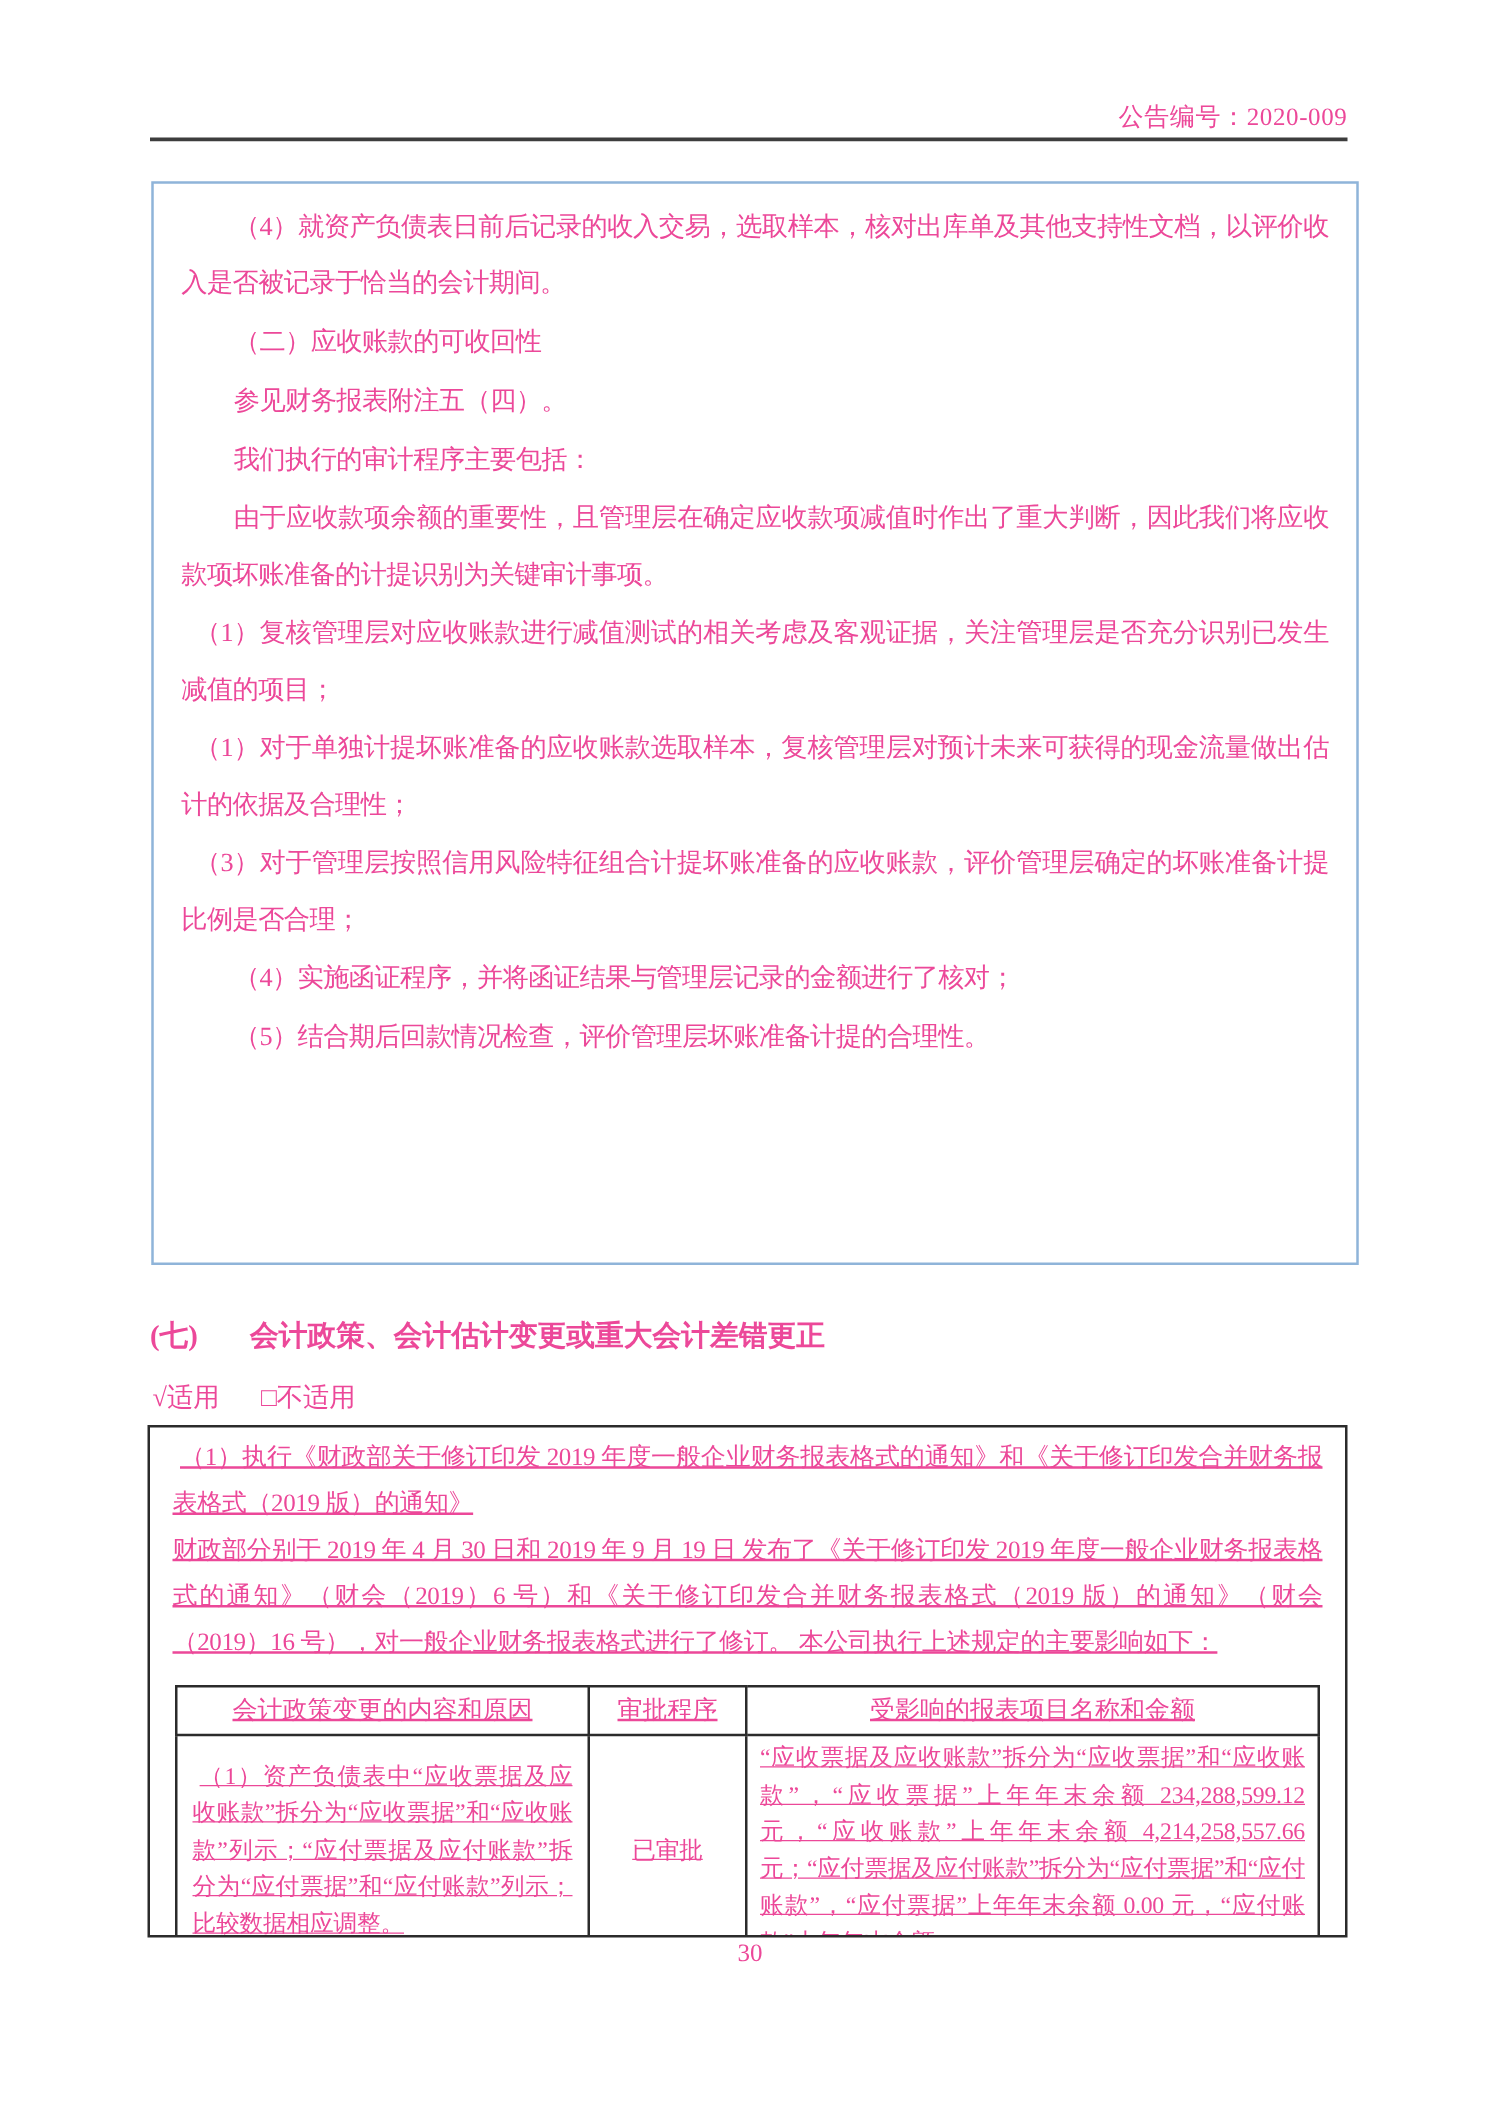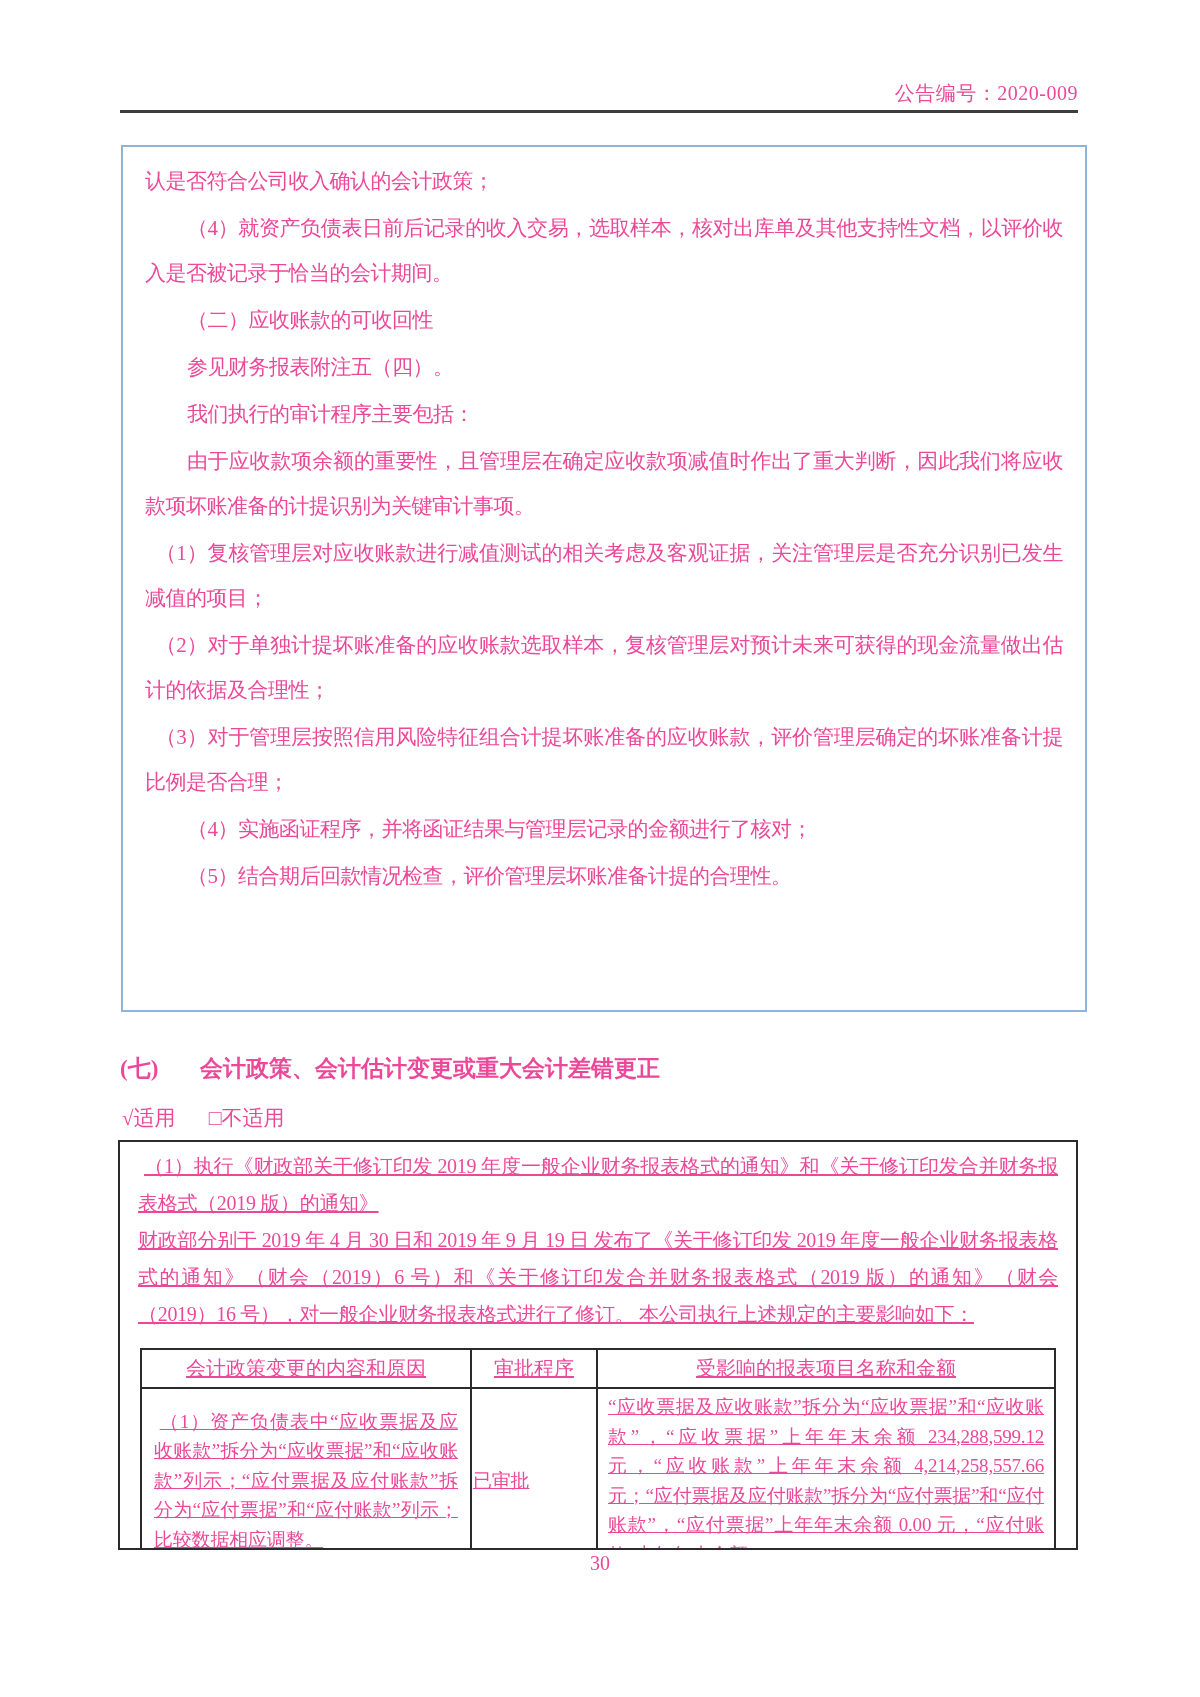--- a/index.html
+++ b/index.html
@@ -76,48 +76,47 @@
   .col-content{width:330px;}
   .col-approval{width:126px;}
   .col-impact{width:458px;}
   .policy-table td{
     font-size:19px;line-height:29.5px;letter-spacing:-0.2px;
   }
   td.cell-content{
     vertical-align:middle;padding:6px 12px;text-align:justify;text-indent:0.3em;
   }
   td.cell-approval{
-    vertical-align:middle;
+    vertical-align:middle;text-align:center;
   }
   td.cell-impact{
     vertical-align:top;padding:3px 10px;text-align:justify;
   }
   
   .page-number{
     position:absolute;top:1552px;left:0;width:100%;
     text-align:center;font-size:20px;
   }
 </style>
 </head>
 <body>
 
 <div class="page">
 
   <div class="doc-number">公告编号：2020-009</div>
   <div class="header-rule"></div>
 
   <div class="audit-box">
-    <p class="ind0">认是否符合公司收入确认的会计政策；</p>
     <p class="ind2">（4）就资产负债表日前后记录的收入交易，选取样本，核对出库单及其他支持性文档，以评价收入是否被记录于恰当的会计期间。</p>
     <p class="ind2">（二）应收账款的可收回性</p>
     <p class="ind2">参见财务报表附注五（四）。</p>
     <p class="ind2">我们执行的审计程序主要包括：</p>
     <p class="ind2">由于应收款项余额的重要性，且管理层在确定应收款项减值时作出了重大判断，因此我们将应收款项坏账准备的计提识别为关键审计事项。</p>
     <p class="indh">（1）复核管理层对应收账款进行减值测试的相关考虑及客观证据，关注管理层是否充分识别已发生减值的项目；</p>
-    <p class="indh">（2）对于单独计提坏账准备的应收账款选取样本，复核管理层对预计未来可获得的现金流量做出估计的依据及合理性；</p>
+    <p class="indh">（1）对于单独计提坏账准备的应收账款选取样本，复核管理层对预计未来可获得的现金流量做出估计的依据及合理性；</p>
     <p class="indh">（3）对于管理层按照信用风险特征组合计提坏账准备的应收账款，评价管理层确定的坏账准备计提比例是否合理；</p>
     <p class="ind2">（4）实施函证程序，并将函证结果与管理层记录的金额进行了核对；</p>
     <p class="ind2">（5）结合期后回款情况检查，评价管理层坏账准备计提的合理性。</p>
   </div>
 
   <div class="section-heading">
     <span class="sec-num">(七)</span>
     <span class="sec-title">会计政策、会计估计变更或重大会计差错更正</span>
   </div>
 

